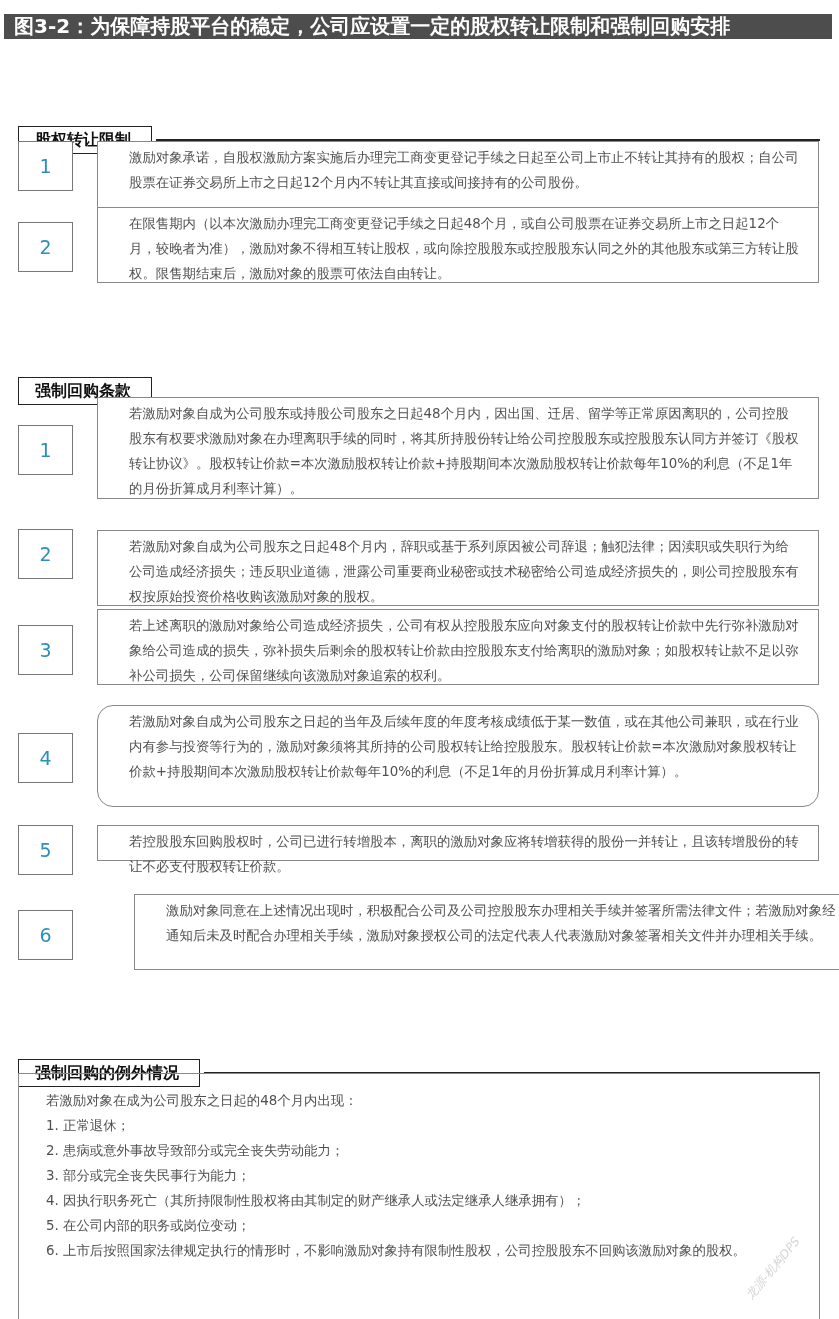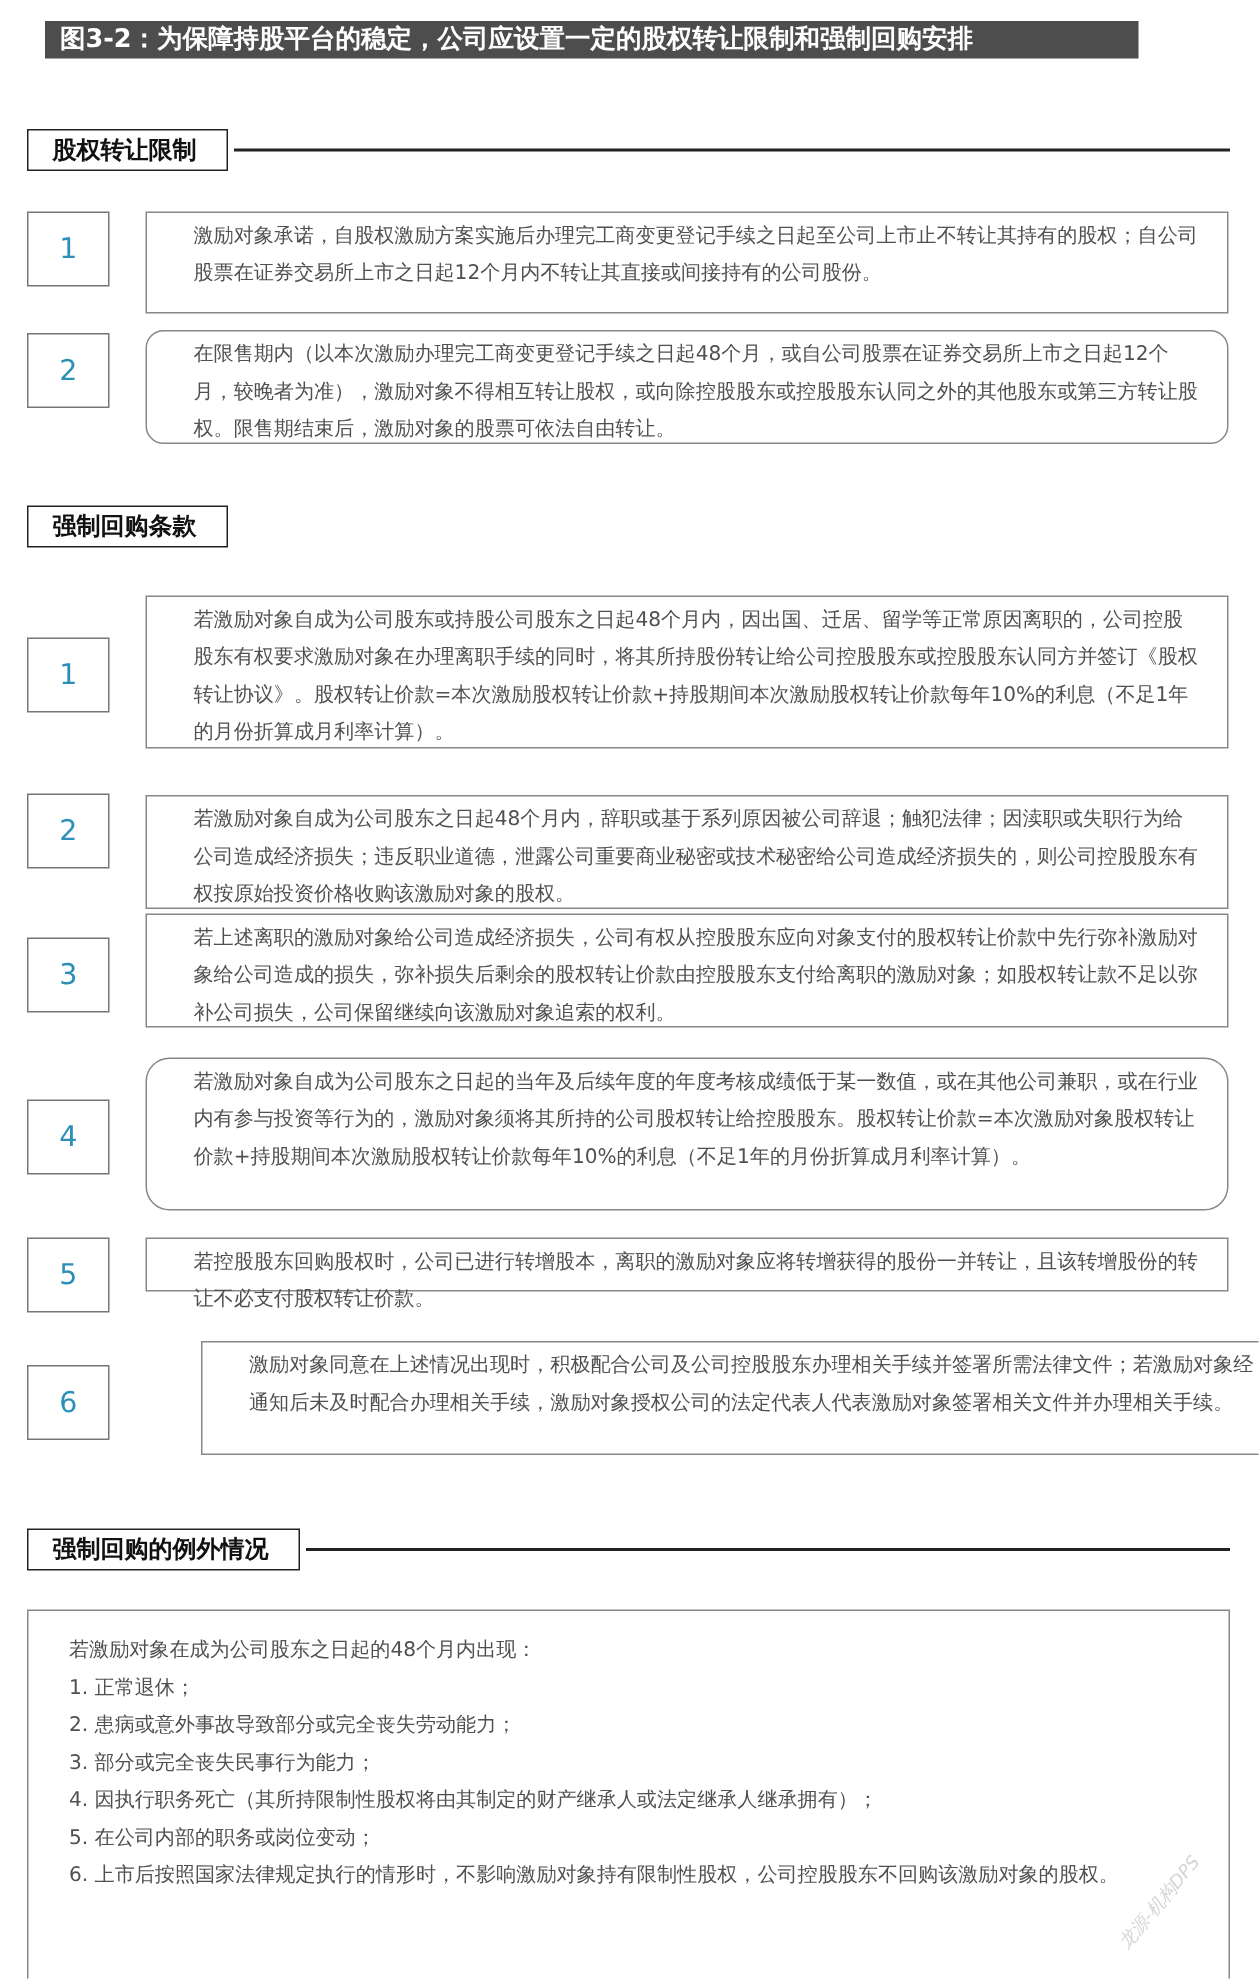--- a/index.html
+++ b/index.html
@@ -1,25 +1,25 @@
 <!DOCTYPE html>
 <html><head>
 <meta charset="utf-8">
 <style>
   * { box-sizing: border-box; margin: 0; padding: 0; }
   body {
     width: 839px; height: 1319px; background: #ffffff; position: relative; overflow: hidden;
     font-family: "DejaVu Sans", "Liberation Sans", sans-serif; color: #4a4a4a;
   }
   .title-bar {
-    position: absolute; left: 30px; top: 14px; width: 729px; height: 25px;
-    background: #4d4d4d; color: #fff; font-size: 17px; line-height: 25px; padding-left: 10px;
+    position: absolute; left: 4px; top: 14px; width: 828px; height: 25px;
+    background: #4d4d4d; color: #fff; font-size: 20px; line-height: 25px; padding-left: 10px;
     font-weight: bold;
   }
-  .sec-head { position: absolute; left: 18px; height: 28px; display: flex; align-items: center; width: 802px; }
+  .sec-head { position: absolute; left: 18px; height: 28px; display: flex; align-items: center; width: 802px; margin-top: 40px; }
   .sec-label {
     border: 1.5px solid #222; background: #fff; height: 28px; line-height: 25px;
     padding: 0 20px 0 16px; font-size: 16px; font-weight: bold; color: #111; white-space: nowrap;
   }
   .sec-line { flex: 1; height: 2px; background: #222; margin-left: 4px; }
   .num-box {
     position: absolute; left: 18px; width: 55px; height: 50px; border: 1px solid #777;
     color: #2b8fb8; font-size: 19px; display: flex; align-items: center; justify-content: center;
     background: #fff;
   }
@@ -43,21 +43,21 @@
 
 <div class="sec-head" style="top:86px;">
   <div class="sec-label">股权转让限制</div>
   <div class="sec-line"></div>
 </div>
 
 <div class="num-box" style="top:141px;">1</div>
 <div class="text-box" style="top:141px;height:68px;">激励对象承诺，自股权激励方案实施后办理完工商变更登记手续之日起至公司上市止不转让其持有的股权；自公司股票在证券交易所上市之日起12个月内不转让其直接或间接持有的公司股份。</div>
 
 <div class="num-box" style="top:222px;">2</div>
-<div class="text-box" style="top:220px;height:76px;border-radius:12px;">在限售期内（以本次激励办理完工商变更登记手续之日起48个月，或自公司股票在证券交易所上市之日起12个月，较晚者为准），激励对象不得相互转让股权，或向除控股股东或控股股东认同之外的其他股东或第三方转让股权。限售期结束后，激励对象的股票可依法自由转让。</div>
+<div class="text-box" style="top:207px;height:76px;">在限售期内（以本次激励办理完工商变更登记手续之日起48个月，或自公司股票在证券交易所上市之日起12个月，较晚者为准），激励对象不得相互转让股权，或向除控股股东或控股股东认同之外的其他股东或第三方转让股权。限售期结束后，激励对象的股票可依法自由转让。</div>
 
 <div class="sec-head" style="top:337px;width:145px;">
   <div class="sec-label">强制回购条款</div>
 </div>
 
 <div class="num-box" style="top:425px;">1</div>
 <div class="text-box" style="top:397px;height:102px;">若激励对象自成为公司股东或持股公司股东之日起48个月内，因出国、迁居、留学等正常原因离职的，公司控股股东有权要求激励对象在办理离职手续的同时，将其所持股份转让给公司控股股东或控股股东认同方并签订《股权转让协议》。股权转让价款=本次激励股权转让价款+持股期间本次激励股权转让价款每年10%的利息（不足1年的月份折算成月利率计算）。</div>
 
 <div class="num-box" style="top:529px;">2</div>
 <div class="text-box" style="top:530px;height:76px;">若激励对象自成为公司股东之日起48个月内，辞职或基于系列原因被公司辞退；触犯法律；因渎职或失职行为给公司造成经济损失；违反职业道德，泄露公司重要商业秘密或技术秘密给公司造成经济损失的，则公司控股股东有权按原始投资价格收购该激励对象的股权。</div>

